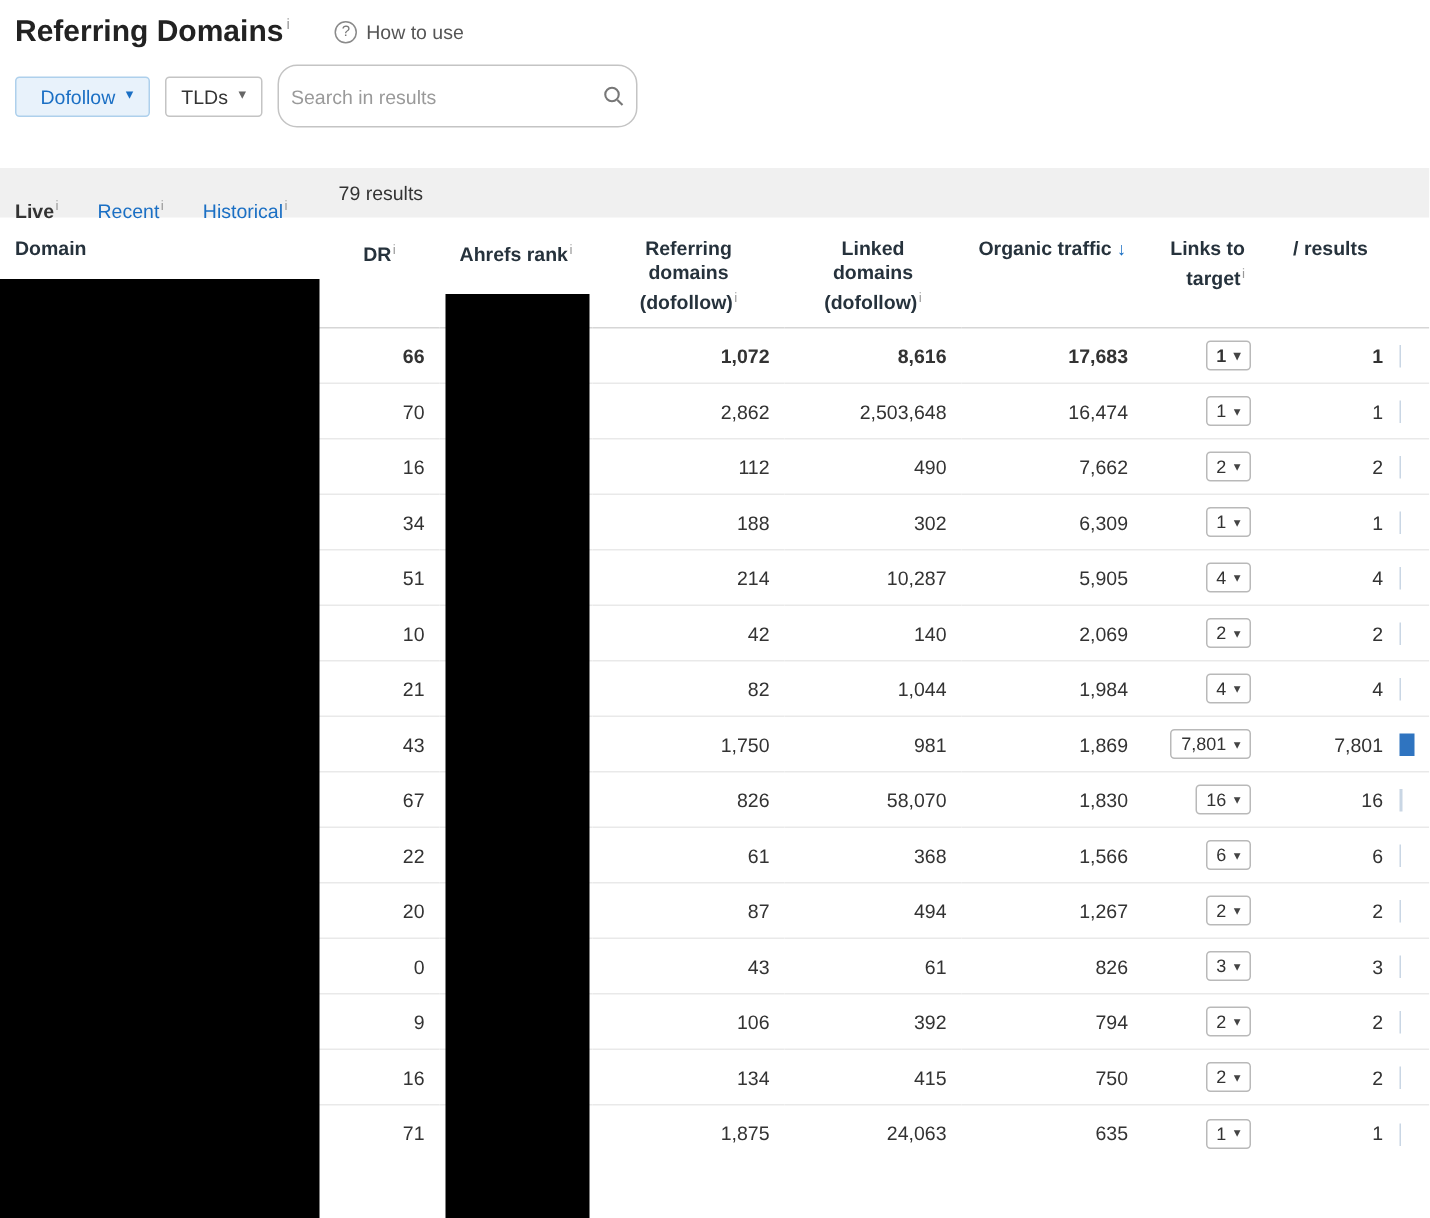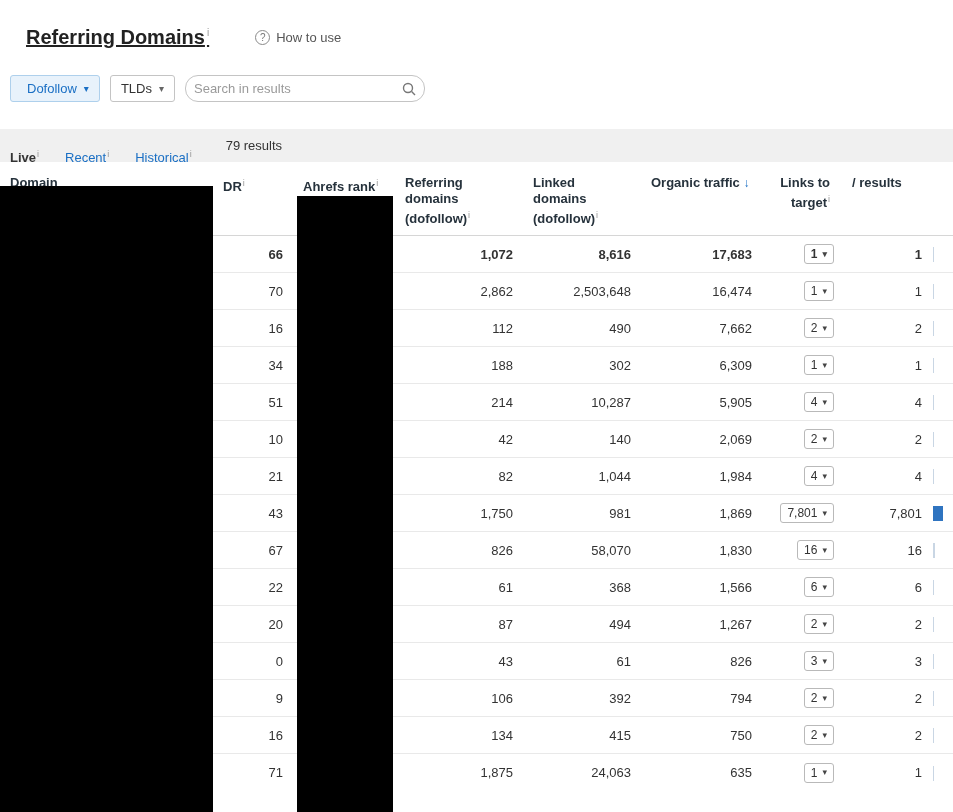--- a/index.html
+++ b/index.html
@@ -2,49 +2,49 @@
 <html><head>
 <meta charset="utf-8">
 <style>
   * { box-sizing: border-box; }
   html, body { margin: 0; padding: 0; background: #fff; }
   body { font-family: "Liberation Sans", sans-serif; color: #333; }
   .page { position: relative; width: 953px; height: 812px; overflow: hidden; background: #fff; }
 
   
   .title-row { display: flex; align-items: center; padding: 10px 12px 0 10px; }
-  .page-title { font-size: 20px; font-weight: bold; color: #222; margin: 16px; text-decoration: underline; }
+  .page-title { font-size: 20px; font-weight: bold; color: #222; margin: 0; }
   .page-title sup { font-size: 10px; color: #999; font-weight: normal; margin-left: 2px; }
   .howto { margin-left: 30px; color: #555; font-size: 13px; display: inline-flex; align-items: center; gap: 6px; cursor: pointer; }
   .q-icon { width: 15px; height: 15px; border-radius: 50%; border: 1px solid #8a8a8a; color: #777; font-size: 10px; display: inline-flex; align-items: center; justify-content: center; line-height: 1; }
 
   
   .filter-row { display: flex; align-items: center; gap: 10px; padding: 10px 10px 0 10px; }
   .btn { height: 27px; display: inline-flex; align-items: center; gap: 7px; padding: 0 10px; border: 1px solid #c4c4c4; border-radius: 3px; background: #fff; font-size: 13px; color: #333; cursor: pointer; }
   .btn .caret { font-size: 10px; color: #666; line-height: 1; }
   .btn-dofollow { background: #e8f2fb; border-color: #aed0ec; color: #1a6fc4; padding-left: 16px; }
   .btn-dofollow .caret { color: #1a6fc4; }
-  .search-box { display: flex; align-items: stretch; height: 27px; border: 1px solid #c4c4c4; border-radius: 13px; background: #fff; width: 240px; }
+  .search-box { display: flex; align-items: stretch; height: 42px; border: 1px solid #c4c4c4; border-radius: 13px; background: #fff; width: 240px; }
   .search-box input { border: none; outline: none; flex: 1; padding: 0 8px; font-size: 13px; color: #333; font-family: inherit; background: transparent; }
   .search-box input::placeholder { color: #9a9a9a; }
   .search-icon-btn { width: 30px; display: flex; align-items: center; justify-content: center; cursor: pointer; }
 
   
   .tab-bar { margin-top: 27px; background: #f0f0f0; height: 33px; display: flex; align-items: center; padding: 0 10px; gap: 26px; font-size: 13px; }
   .tab { cursor: pointer; margin-top: 24px; }
   .tab sup, .th sup { font-size: 9px; color: #999; margin-left: 1px; font-weight: normal; }
   .tab-active { font-weight: bold; color: #333; }
   .tab-link { color: #1a6fc4; }
   .results-count { color: #333; margin-left: 8px; }
 
   
   table { border-collapse: collapse; table-layout: fixed; width: 953px; margin-top: 7px; font-size: 13px; }
   thead th { font-weight: bold; color: #26323c; vertical-align: top; padding: 6px 10px 8px 10px; line-height: 16px; height: 54px; border-bottom: 1px solid #d6d6d6; font-size: 13px; }
   th.h-left { text-align: left; }
-  th.h-right { text-align: left; }
+  th.h-right { text-align: center; }
   th.h-links { text-align: right; padding-right: 12px; }
   .sort-arrow { color: #1a6fc4; font-size: 12px; }
   tbody td { height: 37px; border-top: 1px solid #e9e9e9; padding: 0; }
   tbody tr:first-child td { border-top: none; font-weight: bold; }
   td.num { text-align: right; padding-right: 10px; color: #333; }
   td.links-cell { text-align: right; padding-right: 8px; }
   .select { display: inline-flex; align-items: center; gap: 5px; border: 1px solid #b9b9b9; border-radius: 3px; background: #fff; padding: 2px 6px; font-size: 12px; line-height: 14px; cursor: pointer; color: #333; }
   .select .caret { font-size: 9px; color: #444; line-height: 1; }
   td.bar-cell { padding: 0; vertical-align: middle; }
   .links-bar { display: inline-block; height: 15px; margin-left: 1px; vertical-align: middle; }

